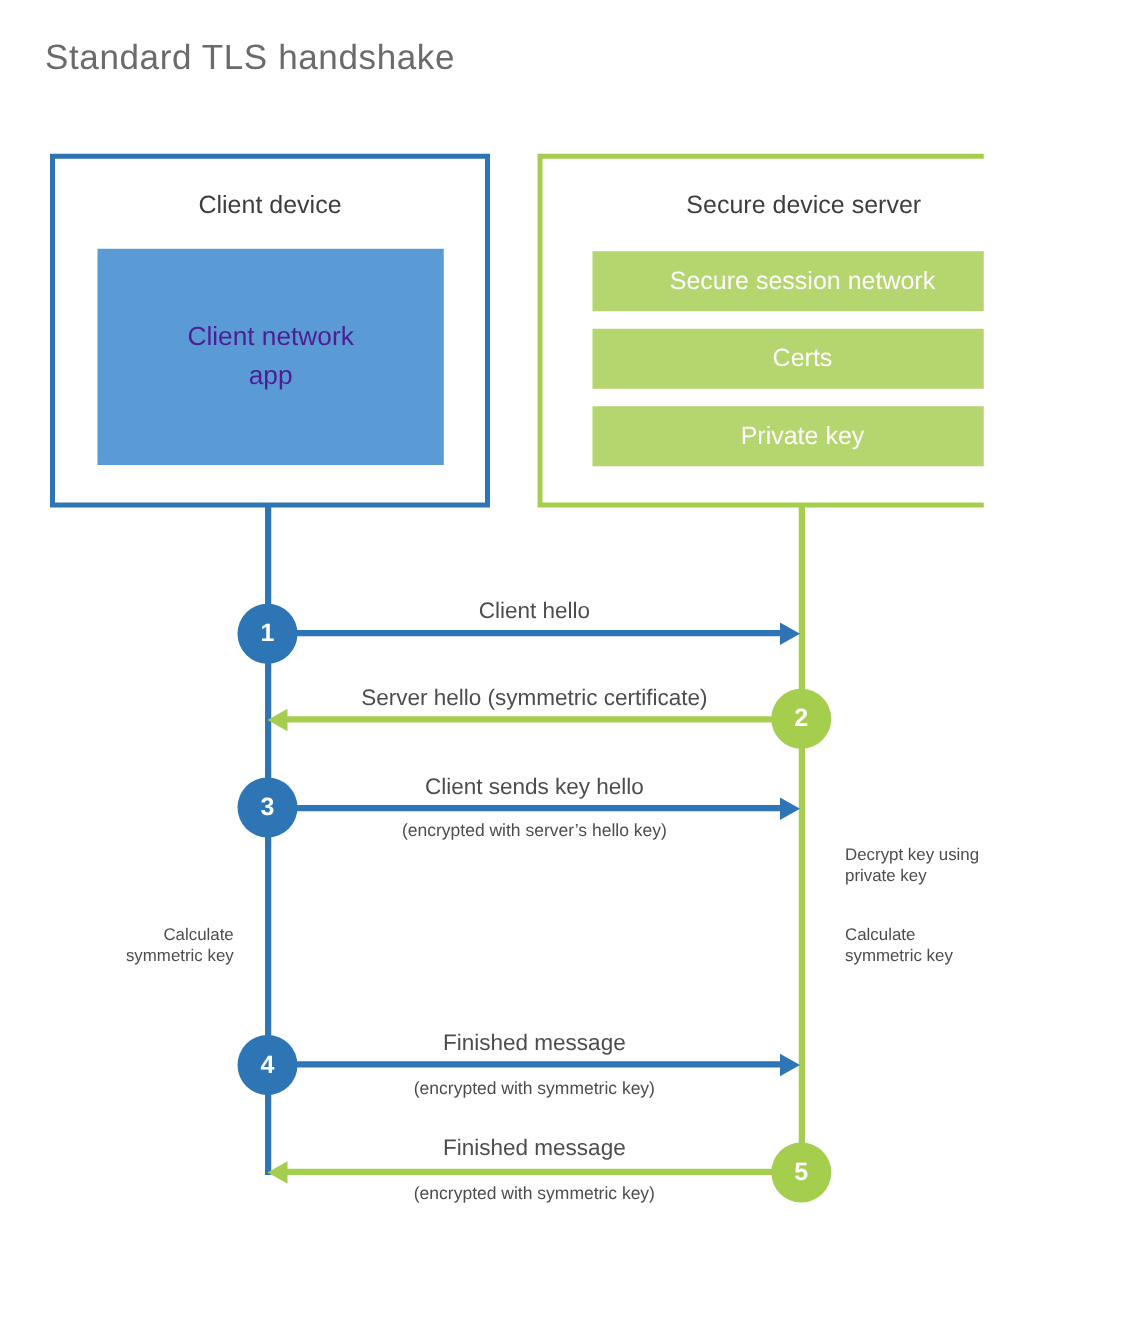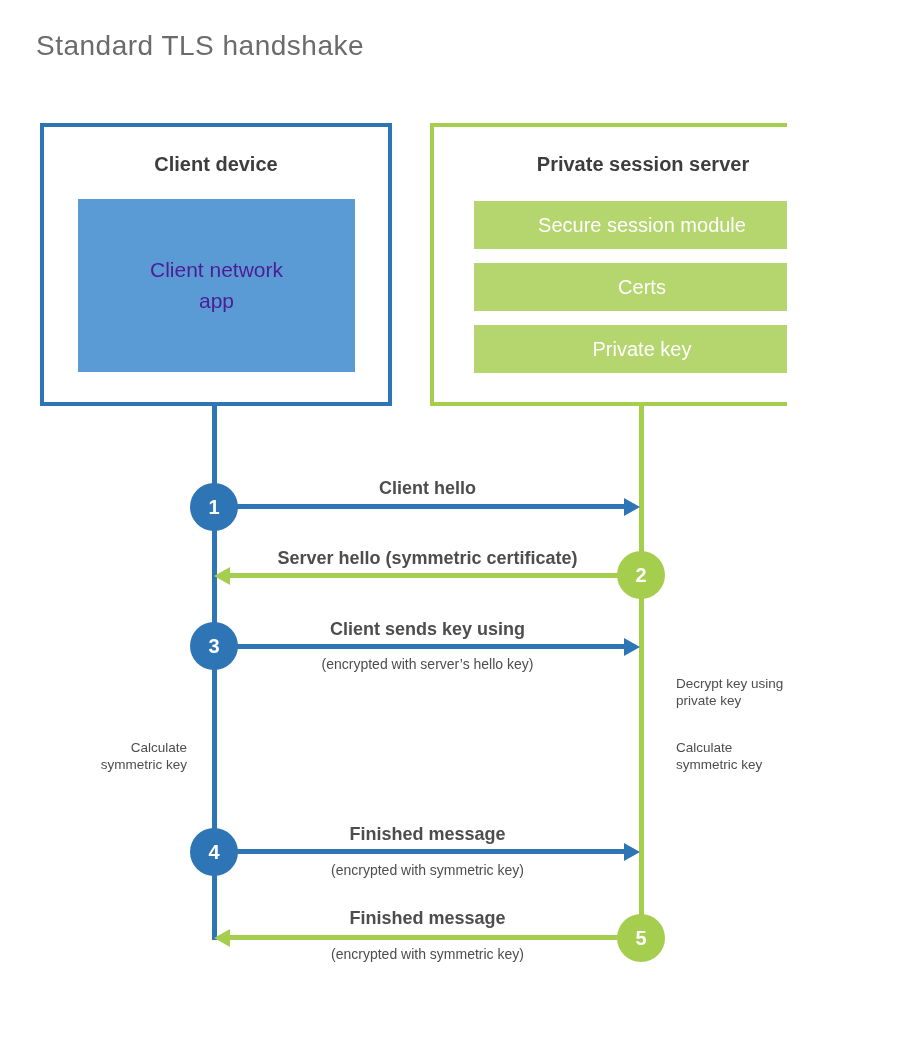--- a/index.html
+++ b/index.html
@@ -47,21 +47,21 @@
     width: 426px;
     border: 4px solid var(--green);
   }
   .box-title {
     position: absolute;
     left: 0;
     top: 26px;
     width: 100%;
     text-align: center;
     font-size: 20px;
-    font-weight: bold;
+    font-weight: normal;
     color: var(--heading);
   }
   .client-app {
     position: absolute;
     left: 78px;
     top: 199px;
     width: 277px;
     height: 173px;
     background: var(--blue-fill);
     color: #4c1d95;
@@ -144,21 +144,20 @@
   .b4 { left: 190px; top: 828px; }
   .b5 { left: 617px; top: 914px; }
   
   .msg-label {
     position: absolute;
     left: 214px;
     width: 427px;
     text-align: center;
     font-size: 18px;
     color: var(--text);
-    font-weight: bold;
   }
   .msg-sub {
     position: absolute;
     left: 214px;
     width: 427px;
     text-align: center;
     font-size: 14px;
     color: var(--text);
   }
   .m1 { top: 478px; }
@@ -188,40 +187,40 @@
 
   <div class="diagram-title">Standard TLS handshake</div>
 
   <div class="box client-box">
     <div class="box-title">Client device</div>
   </div>
   <div class="client-app">Client network
 app</div>
 
   <div class="box server-box">
-    <div class="box-title">Private session server</div>
+    <div class="box-title">Secure device server</div>
   </div>
-  <div class="server-bar bar-1">Secure session module</div>
+  <div class="server-bar bar-1">Secure session network</div>
   <div class="server-bar bar-2">Certs</div>
   <div class="server-bar bar-3">Private key</div>
 
   <div class="vline client-lifeline"></div>
   <div class="vline server-lifeline"></div>
 
   <div class="aline blue a1-line"></div>
   <div class="ahead right a1-head"></div>
   <div class="msg-label m1">Client hello</div>
 
   <div class="aline green a2-line"></div>
   <div class="ahead left a2-head"></div>
   <div class="msg-label m2">Server hello (symmetric certificate)</div>
 
   <div class="aline blue a3-line"></div>
   <div class="ahead right a3-head"></div>
-  <div class="msg-label m3">Client sends key using</div>
+  <div class="msg-label m3">Client sends key hello</div>
   <div class="msg-sub m3s">(encrypted with server’s hello key)</div>
 
   <div class="aline blue a4-line"></div>
   <div class="ahead right a4-head"></div>
   <div class="msg-label m4">Finished message</div>
   <div class="msg-sub m4s">(encrypted with symmetric key)</div>
 
   <div class="aline green a5-line"></div>
   <div class="ahead left a5-head"></div>
   <div class="msg-label m5">Finished message</div>

